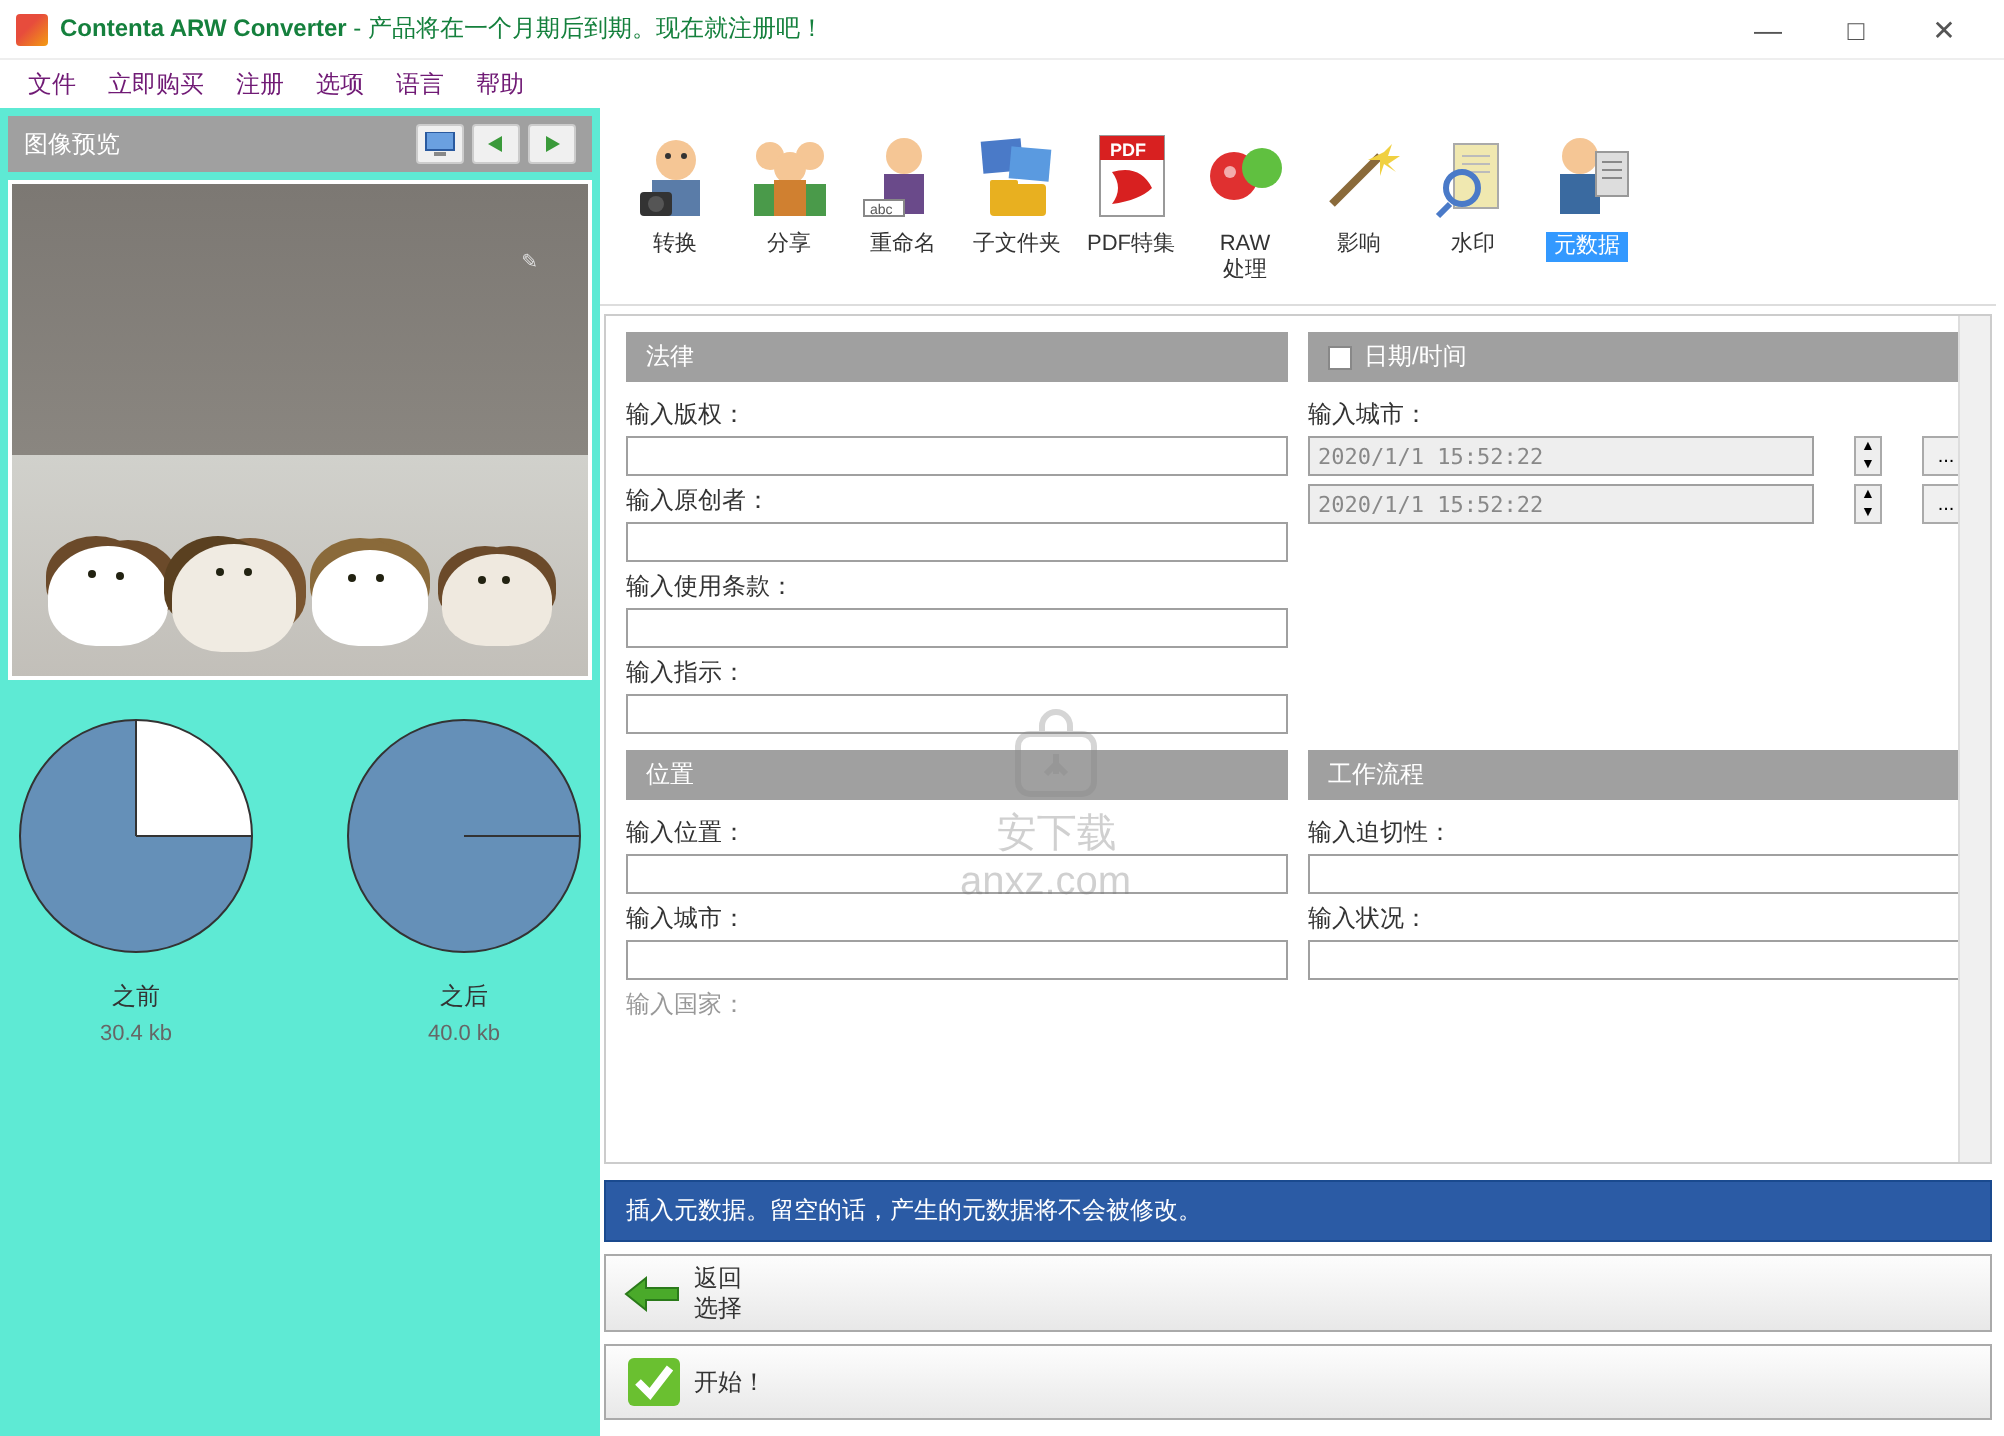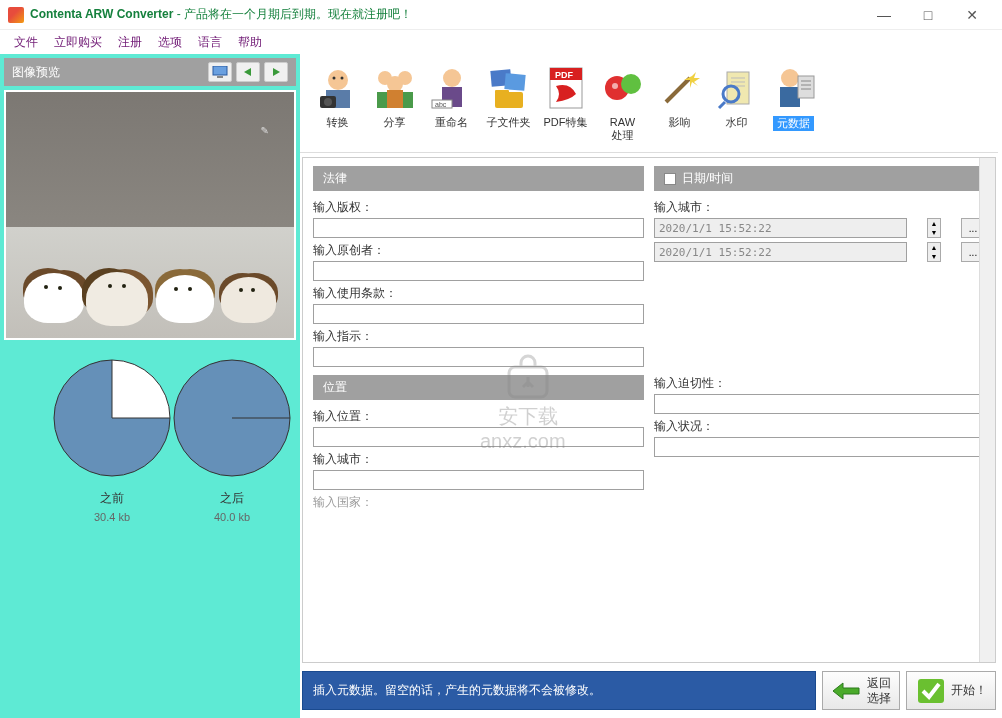--- a/index.html
+++ b/index.html
@@ -21,21 +21,21 @@
     .panel-header-btns { display: flex; gap: 4px; }
     .hdr-btn { width: 24px; height: 20px; background: #f0f0f0; border: 1px solid #ccc; border-radius: 2px; display: flex; align-items: center; justify-content: center; cursor: pointer; font-size: 10px; }
     
     .preview-img-box { height: 250px; background: #fff; padding: 2px; margin-top: 4px; }
     .preview-img { width: 100%; height: 100%; background: linear-gradient(180deg, #7c7873 0%, #8a8680 55%, #d1d1cc 55%, #c2bfb9 100%); position: relative; }
     .preview-img::before { content: "✎"; position: absolute; top: 33px; right: 25px; color: #ddd; font-size: 10px; }
     
     .size-header { background: #a0a0a0; color: #fff; padding: 4px 8px; font-size: 12px; display: flex; align-items: center; justify-content: space-between; margin-top: 8px; }
     .pause-btn { width: 24px; height: 20px; background: #f0f0f0; border: 1px solid #ccc; display: flex; align-items: center; justify-content: center; cursor: pointer; }
     
-    .pie-area { display: flex; justify-content: flex-end; padding: 18px 4px 4px; }
+    .pie-area { display: flex; justify-content: space-between; padding: 18px 4px 4px; }
     .pie-col { display: flex; flex-direction: column; align-items: center; gap: 4px; }
     .pie-label { font-size: 12px; color: #333; margin-top: 8px;}
     .pie-size { font-size: 11px; color: #666; }
     
     .right-panel { flex: 1; display: flex; flex-direction: column; padding: 4px 4px 4px 0; }
     
     .toolbar { display: flex; gap: 2px; padding: 4px 10px 8px; border-bottom: 1px solid #ddd; }
     .tool-item { display: flex; flex-direction: column; align-items: center; width: 55px; cursor: pointer; padding: 2px; gap: 4px; }
     .tool-item.active .tool-label { background: #3399ff; color: #fff; padding: 1px 4px; }
     .tool-icon { width: 48px; height: 48px; display: flex; align-items: center; justify-content: center; position: relative;}
@@ -49,21 +49,21 @@
     .section-hdr .chk { margin-right: 6px; width:12px; height:12px; background:#fff; border:1px solid #888; display:inline-block;}
     .field { margin-bottom: 4px; }
     .field-label { font-size: 12px; color: #333; margin-bottom: 2px; display: block; }
     .field-input { width: 100%; height: 20px; border: 1px solid #a0a0a0; background: #fff; font-size: 12px; padding: 0 4px; }
     .date-row { display: flex; gap: 20px; align-items: center;}
     .date-input { flex: 1; height: 20px; border: 1px solid #a0a0a0; background: #eee; font-size: 11px; padding: 0 18px 0 4px; color: #888; font-family: monospace; position: relative;}
     .date-spin { width: 14px; display: flex; flex-direction: column; border: 1px solid #aaa;}
     .date-spin span { height: 9px; background:#eee; font-size:7px; text-align:center; line-height:9px; cursor:pointer;}
     .date-btn { width: 24px; height: 20px; border: 1px solid #aaa; background: #f0f0f0; font-size: 10px; cursor: pointer;}
     
-    .bottom-bar { display: flex; align-items: stretch; gap: 6px; padding: 4px 2px; }
+    .bottom-bar { display: flex; align-items: stretch; gap: 6px; padding: 4px 2px; flex-direction: column; }
     .status-msg { flex: 1; background: #2b5ba5; color: #fff; padding: 6px 10px; font-size: 12px; display: flex; align-items: center; border: 1px solid #1a4a8f;}
     .nav-btn { display: flex; align-items: center; gap: 4px; padding: 4px 8px; border: 1px solid #aaa; background: linear-gradient(#fdfdfd,#e8e8e8); cursor: pointer; font-size: 12px; color: #333; }
     .nav-btn-icon { width: 32px; height: 28px; display:flex; align-items:center; justify-content:center;}
     .nav-btn-text { text-align: center; line-height: 1.2;}
 
     
     .dog { position: absolute; border-radius: 50% 50% 40% 40%; }
     .d1 { width:60px; height:50px; background:#fff; bottom:15px; left:18px; box-shadow: -6px -10px 0 -5px #6b4a2a, 10px -8px 0 -5px #6b4a2a;}
     .d2 { width:62px; height:54px; background:#f0ebe2; bottom:12px; left:80px; box-shadow: -8px -8px 0 -4px #5a4020, 8px -6px 0 -3px #7a5530;}
     .d3 { width:58px; height:48px; background:#fff; bottom:15px; left:150px; box-shadow: -5px -10px 0 -4px #8a6a3a, 5px -10px 0 -4px #8a6a3a;}
@@ -314,20 +314,23 @@
           <div class="section-hdr">
               <span>位置</span>
             </div>
           <div class="field"><label class="field-label">输入位置：</label><input class="field-input" style=""></div>
           <div class="field"><label class="field-label">输入城市：</label><input class="field-input" style=""></div>
           <div class="field" style="opacity:0.5">
               <label class="field-label">输入国家：</label>
             </div>
         </div>
         <div class="form-col">
+          <div class="section-hdr">
+              <span>工作流程</span>
+            </div>
           <div class="field"><label class="field-label">输入迫切性：</label><input class="field-input" style=""></div>
           <div class="field"><label class="field-label">输入状况：</label><input class="field-input" style=""></div>
         </div>
       </div>
       <div class="scrollbar-v"></div>
     </div>
 
     <div class="bottom-bar">
       <div class="status-msg">插入元数据。留空的话，产生的元数据将不会被修改。</div>
       <div class="nav-btn">

